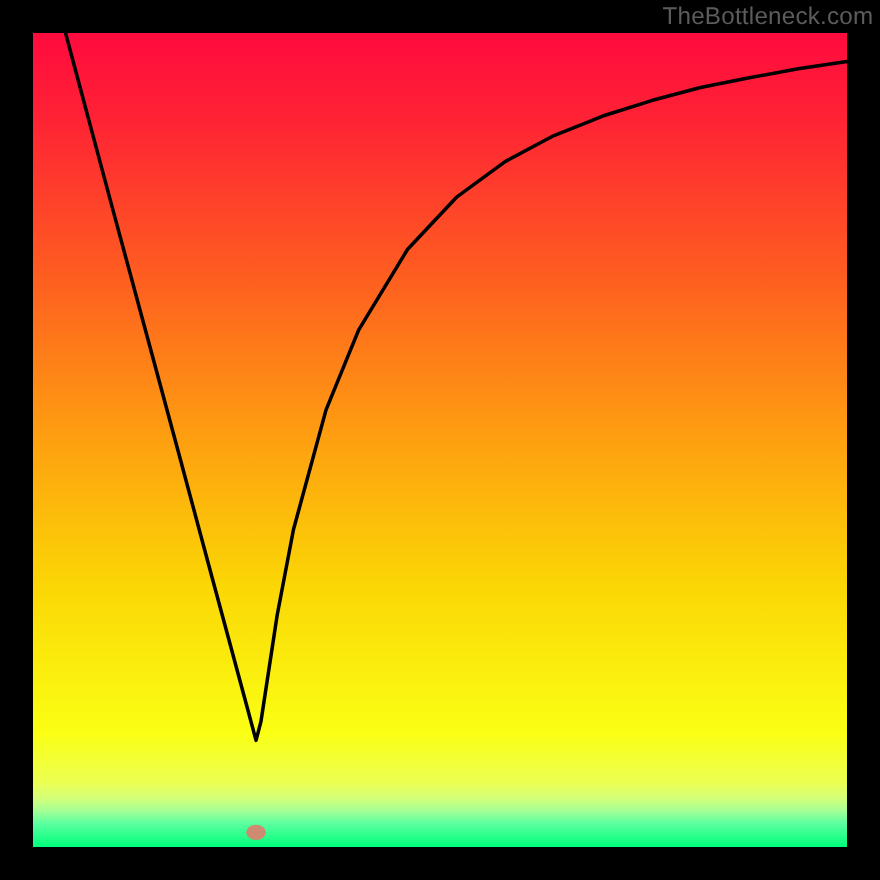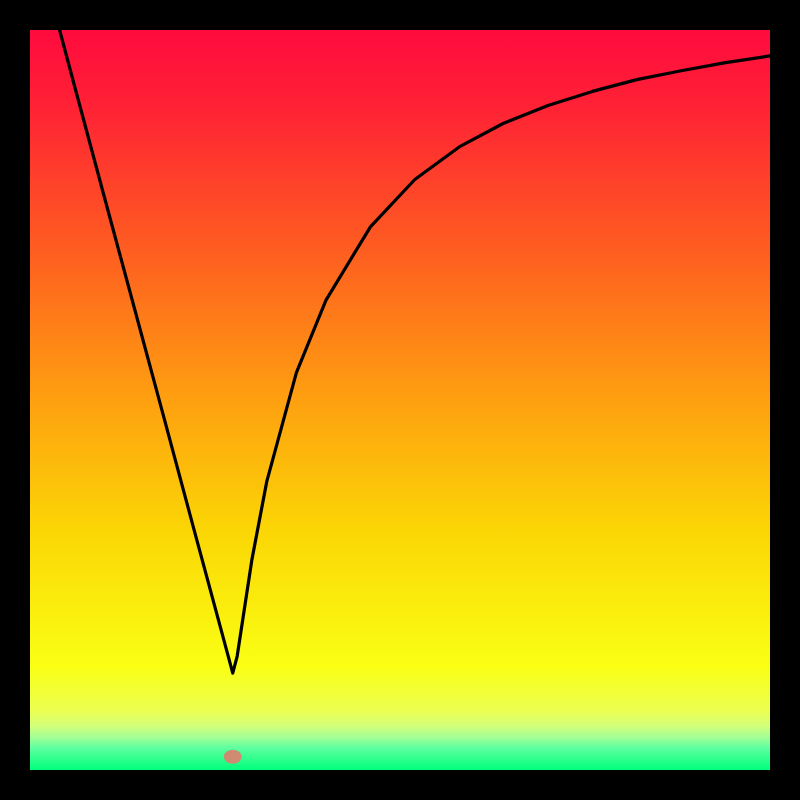--- a/index.html
+++ b/index.html
@@ -27,20 +27,21 @@
     font-weight: 400;
     color: #5c5c5c;
     letter-spacing: 0.2px;
     user-select: none;
   }
 </style>
 </head>
 <body>
 
 <div class="chart-root">
+  <div class="watermark">TheBottleneck.com</div>
   <svg id="chart-svg" width="800" height="800" viewBox="0 0 800 800">
       <defs>
         <linearGradient id="bg-grad" x1="0" y1="0" x2="0" y2="1">
           <stop offset="0.000%" stop-color="#ff0b3e"></stop>
           <stop offset="10.000%" stop-color="#ff2135"></stop>
           <stop offset="10.000%" stop-color="#ff2135"></stop>
           <stop offset="30.000%" stop-color="#fe5e20"></stop>
           <stop offset="30.000%" stop-color="#fe5e20"></stop>
           <stop offset="50.000%" stop-color="#fea010"></stop>
           <stop offset="50.000%" stop-color="#fea010"></stop>

